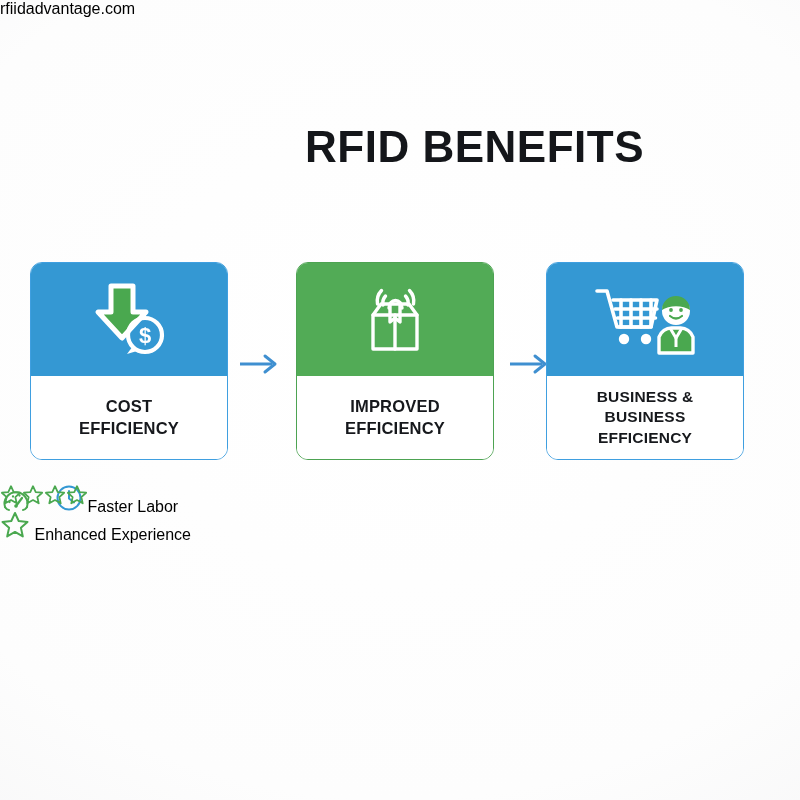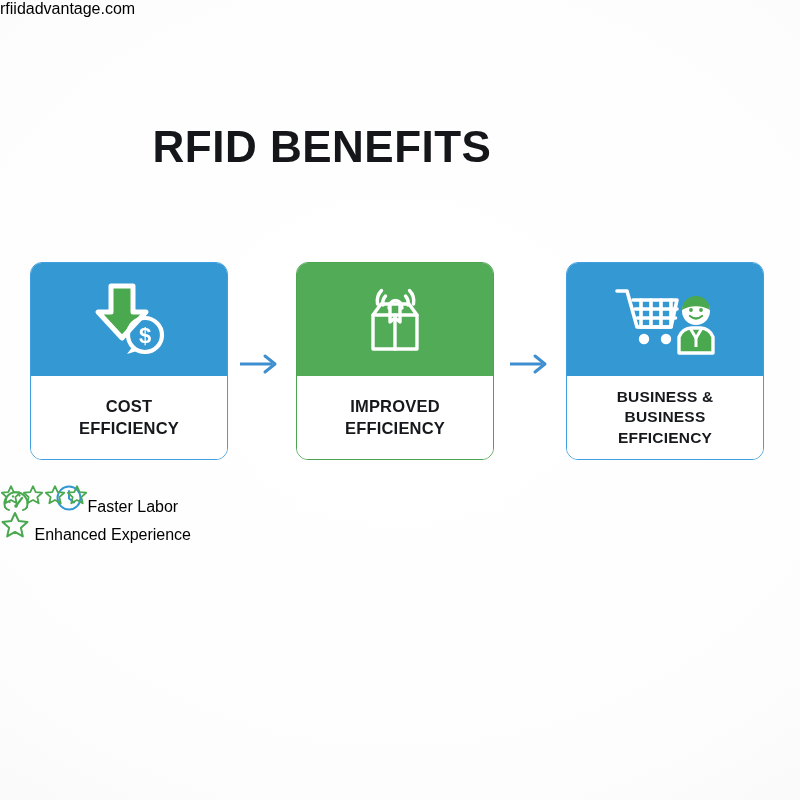--- a/index.html
+++ b/index.html
@@ -21,21 +21,21 @@
     background:
       radial-gradient(120% 100% at 50% 45%, #ffffff 0%, #fdfdfd 55%, #f4f4f5 88%, #ececed 100%);
   }
 
   
   #title {
     position: absolute;
     left: 0;
     top: 122px;
     width: 644px;
-    text-align: center;
+    text-align: right;
     font-size: 44px;
     font-weight: bold;
     letter-spacing: 0.5px;
     color: #14161a;
   }
 
   
   .card {
     position: absolute;
     top: 262px;
@@ -44,21 +44,21 @@
     border-radius: 12px;
     overflow: hidden;
     background: #ffffff;
     box-sizing: border-box;
   }
   .card.blue  { border: 1.5px solid #3f9fe0; }
   .card.green { border: 1.5px solid #4da352; }
 
   #card-0 { left: 30px; }
   #card-1 { left: 296px; }
-  #card-2 { left: 566px; }
+  #card-2 { left: 546px; }
 
   .card-top {
     position: relative;
     height: 113px;
     display: flex;
     align-items: center;
     justify-content: center;
   }
   .card.blue  .card-top { background: #3498d3; }
   .card.green .card-top { background: #52ab56; }

